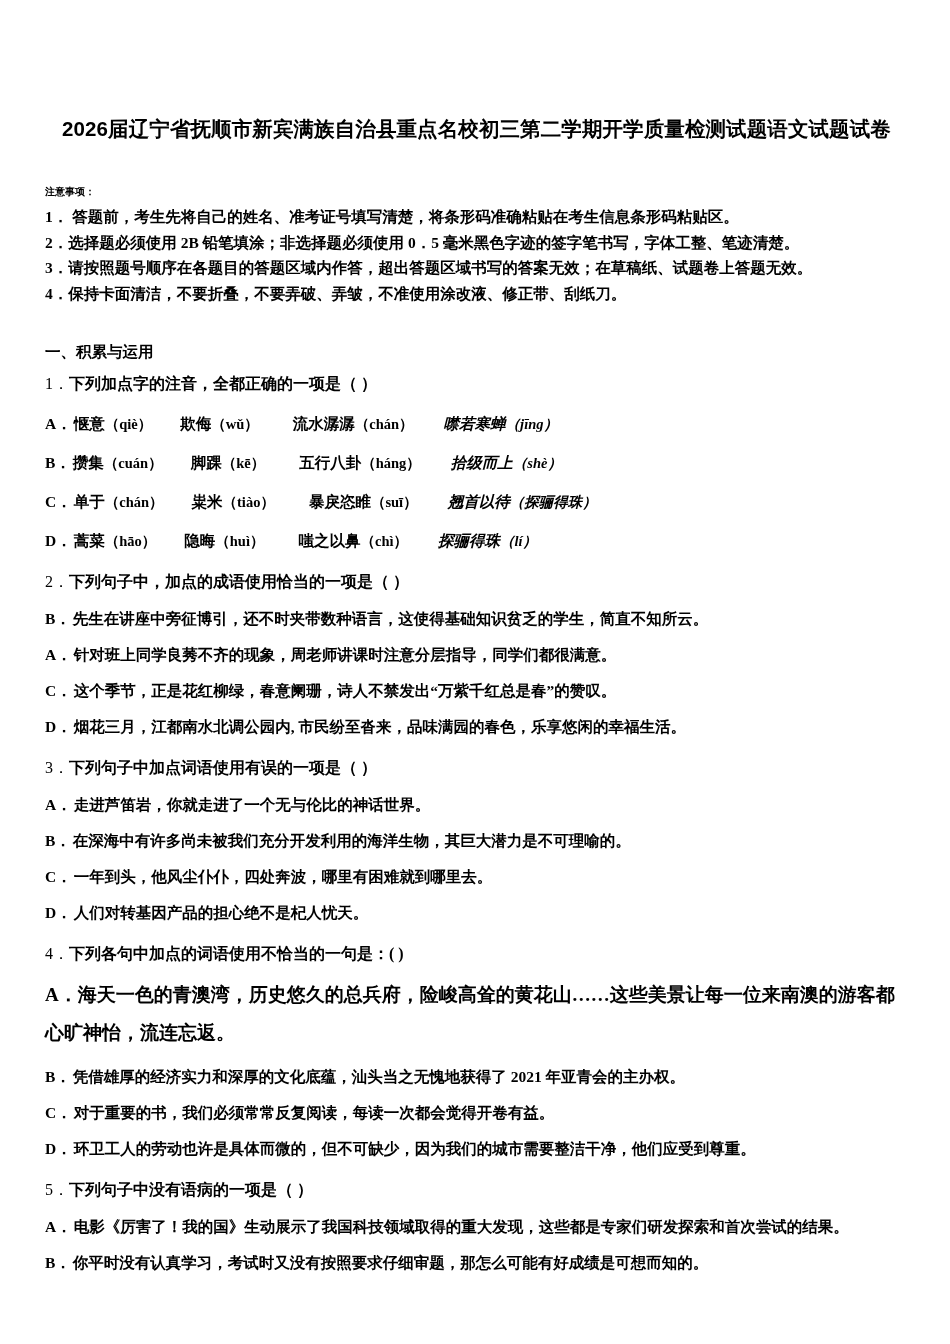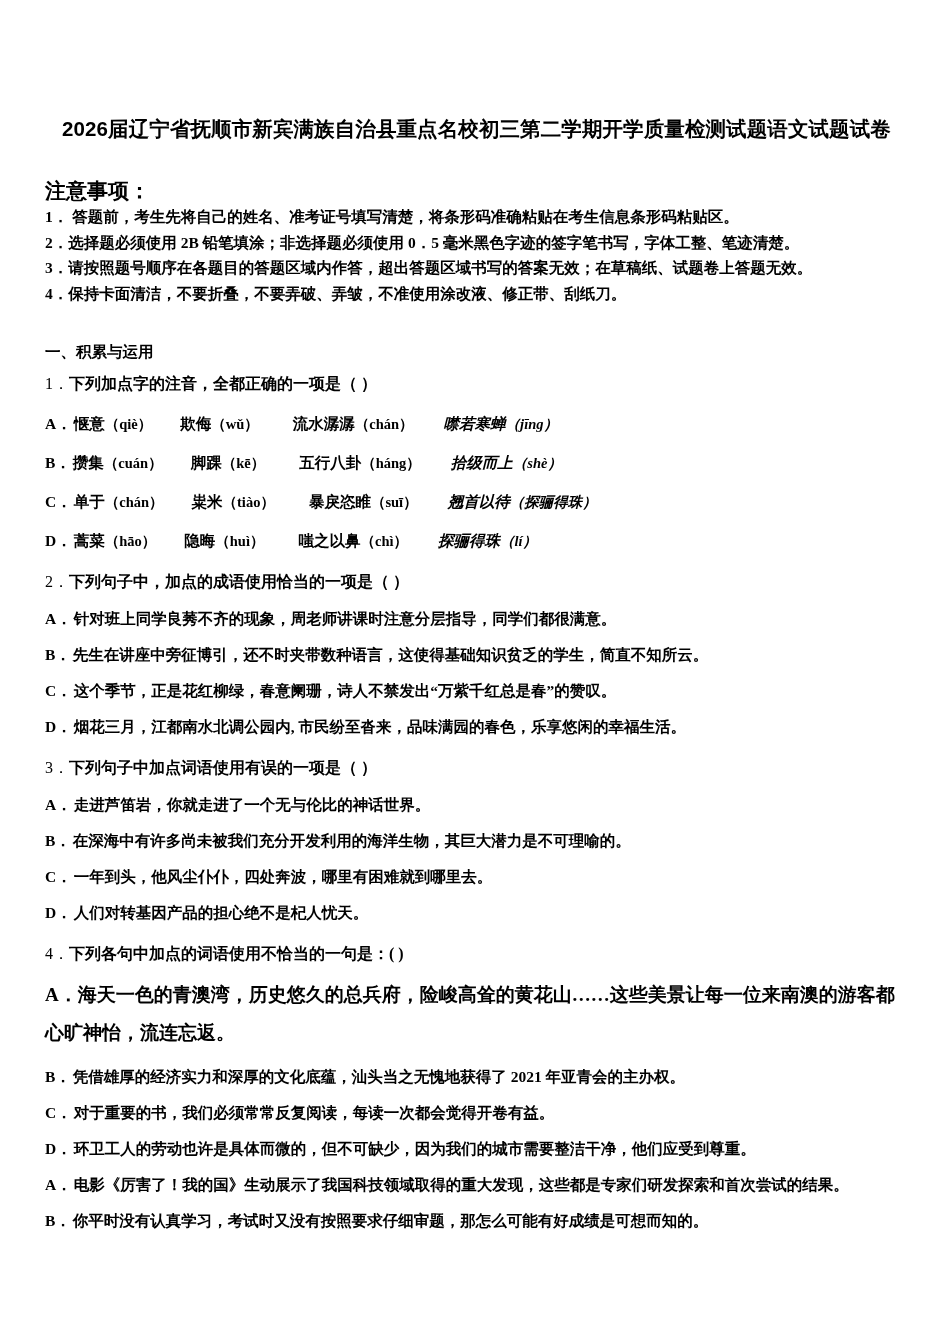--- a/index.html
+++ b/index.html
@@ -34,23 +34,23 @@
     letter-spacing: 0.1px;
     margin: 0 0 0 0;
     padding: 0 6px;
   }
 
   
   .notice {
     margin-top: 30px;
   }
   .notice-head {
-    font-size: 21px;
+    font-size: 10px;
     line-height: 25px;
-    font-family: Liberation Serif, serif;
+    font-family: Liberation Sans, sans-serif;
     font-weight: 600;
   }
   .notice-item {
     font-size: 15.5px;
     line-height: 25.5px;
     font-weight: 600;
     white-space: nowrap;
   }
 
   
@@ -140,24 +140,24 @@
   </div>
 
   <div class="opt opt-pinyin">
     <span class="lbl">D．</span><span class="seg"><span>蒿菜</span><span class="py">（hāo）</span></span><span class="seg gap-a"><span>隐晦</span><span class="py">（huì）</span></span><span class="seg gap-b"><span>嗤之以鼻</span><span class="py">（chì）</span></span><span class="seg gap-c"><span>探骊得珠</span><span class="py">（lí）</span></span>
   </div>
 
   <div class="q-stem tight">
     <span class="qnum">2．</span><span>下列句子中，加点的成语使用恰当的一项是（  ）</span>
   </div>
   <div class="opt">
+    <span class="lbl">B．</span><span>先生在讲座中旁征博引，还不时夹带数种语言，这使得基础知识贫乏的学生，简直不知所云。</span>
+  </div>
+  <div class="opt">
     <span class="lbl">A．</span><span>针对班上同学良莠不齐的现象，周老师讲课时注意分层指导，同学们都很满意。</span>
-  </div>
-  <div class="opt">
-    <span class="lbl">B．</span><span>先生在讲座中旁征博引，还不时夹带数种语言，这使得基础知识贫乏的学生，简直不知所云。</span>
   </div>
   <div class="opt">
     <span class="lbl">C．</span><span>这个季节，正是花红柳绿，春意阑珊，诗人不禁发出“万紫千红总是春”的赞叹。</span>
   </div>
   <div class="opt">
     <span class="lbl">D．</span><span>烟花三月，江都南水北调公园内, 市民纷至沓来，品味满园的春色，乐享悠闲的幸福生活。</span>
   </div>
 
   <div class="q-stem tight">
     <span class="qnum">3．</span><span>下列句子中加点词语使用有误的一项是（      ）</span>
@@ -184,20 +184,23 @@
   <div class="opt">
     <span class="lbl">B．</span><span>凭借雄厚的经济实力和深厚的文化底蕴，汕头当之无愧地获得了 2021 年亚青会的主办权。</span>
   </div>
   <div class="opt">
     <span class="lbl">C．</span><span>对于重要的书，我们必须常常反复阅读，每读一次都会觉得开卷有益。</span>
   </div>
   <div class="opt">
     <span class="lbl">D．</span><span>环卫工人的劳动也许是具体而微的，但不可缺少，因为我们的城市需要整洁干净，他们应受到尊重。</span>
   </div>
 
+  <div class="q-stem tight">
+    <span class="qnum">5．</span><span>下列句子中没有语病的一项是（       ）</span>
+  </div>
   <div class="opt">
     <span class="lbl">A．</span><span>电影《厉害了！我的国》生动展示了我国科技领域取得的重大发现，这些都是专家们研发探索和首次尝试的结果。</span>
   </div>
   <div class="opt">
     <span class="lbl">B．</span><span>你平时没有认真学习，考试时又没有按照要求仔细审题，那怎么可能有好成绩是可想而知的。</span>
   </div>
 
 </div>
 
 </body></html>

